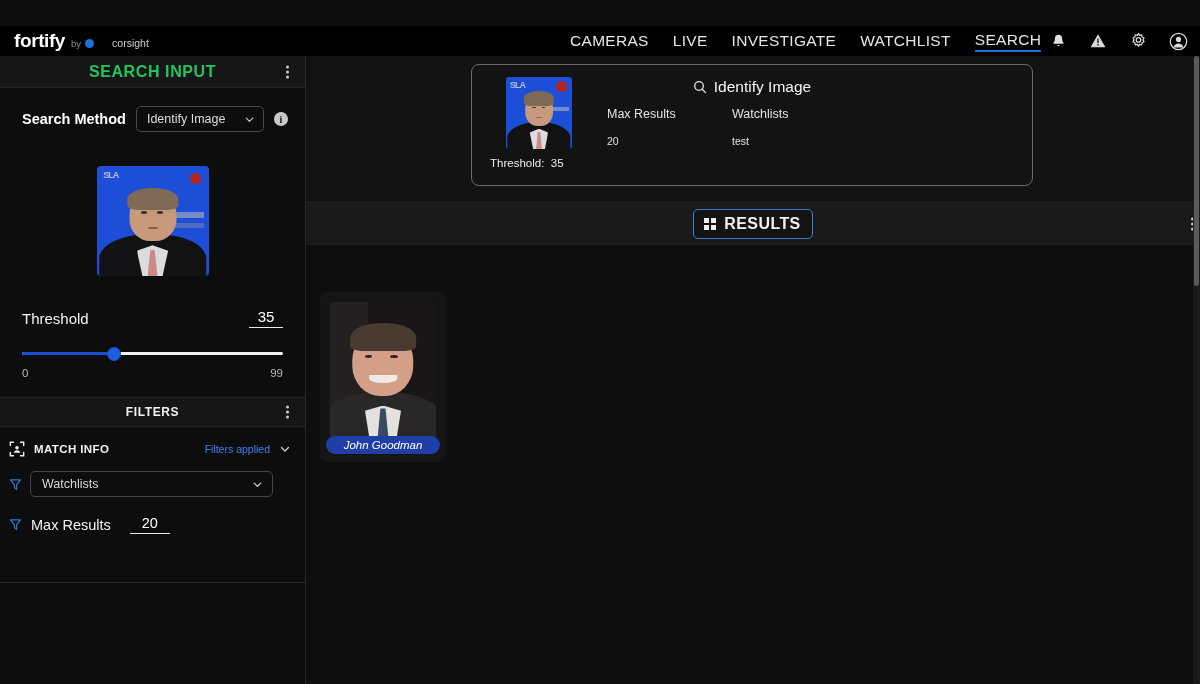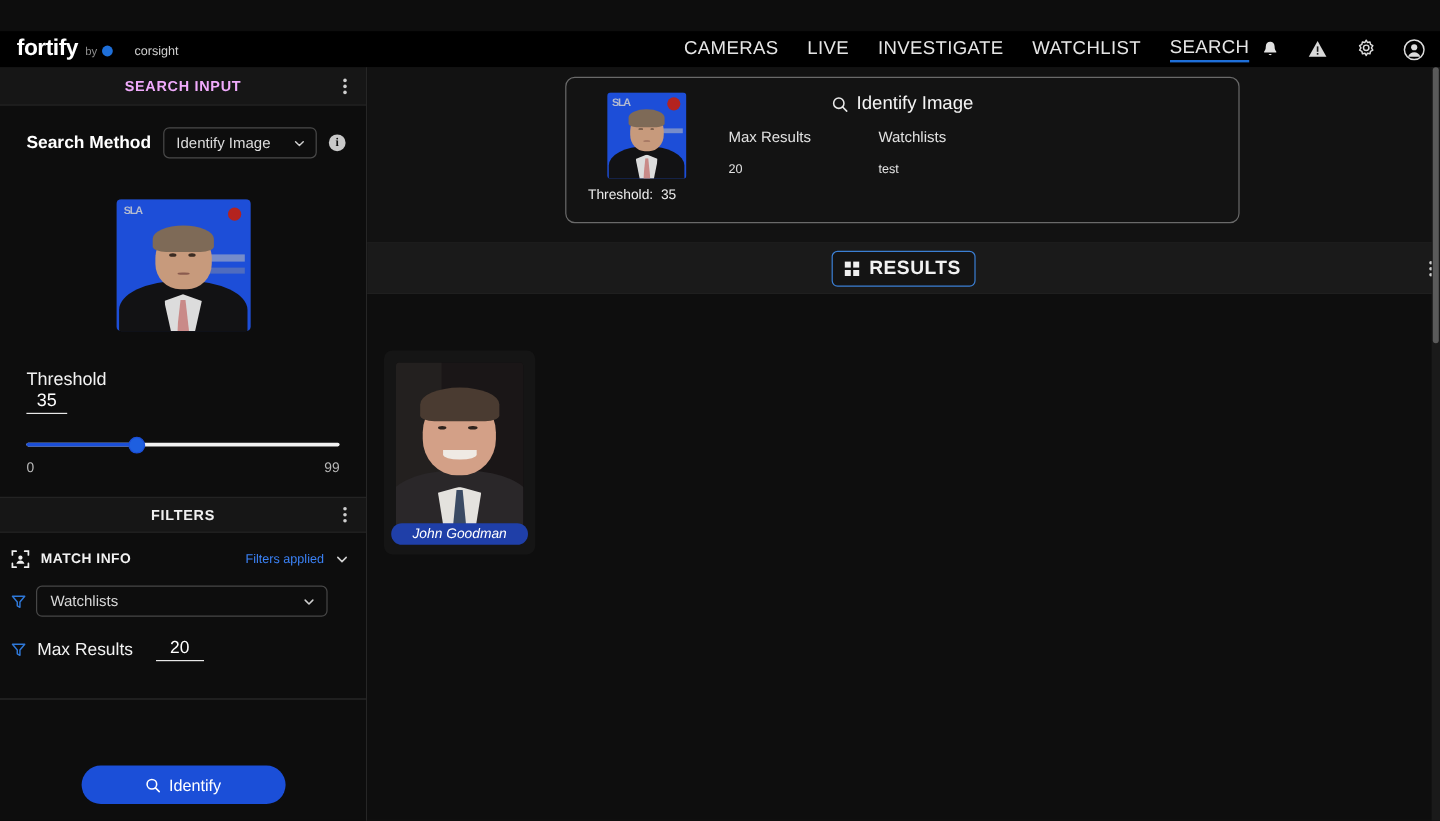--- a/index.html
+++ b/index.html
@@ -71,21 +71,21 @@
   .sidebar {
     position: absolute; left: 0; top: 56px; width: 306px; height: 628px;
     background: #0d0d0d; border-right: 1px solid #262626;
   }
   .panel-header {
     position: relative; height: 32px; background: #161616;
     display: flex; align-items: center; justify-content: center;
     border-bottom: 1px solid #232323;
   }
   .panel-header-title {
-    color: #f0abfc; font-size: 12px; font-weight: bold; letter-spacing: 0.6px;
+    color: #22c55e; font-size: 16px; font-weight: bold; letter-spacing: 0.6px;
   }
   .kebab {
     position: absolute; right: 16px; top: 50%; transform: translateY(-50%);
     display: flex; flex-direction: column; gap: 2px; cursor: pointer;
   }
   .kebab i { display: block; width: 3px; height: 3px; border-radius: 50%; background: #cfcfcf; }
 
   .method-row {
     display: flex; align-items: center; gap: 10px;
     padding: 18px 0 0 22px;
@@ -150,21 +150,21 @@
   }
   .photo-hair {
     position: absolute; left: 50%; top: 20%; transform: translateX(-50%);
     width: 46%; height: 20%; background: #7e6a57; border-radius: 50% 50% 22% 22%;
   }
   .photo-eye { position: absolute; width: 5%; height: 2.5%; background: #3a2b22; border-radius: 50%; top: 41%; }
   .photo-eye.l { left: 40%; } .photo-eye.r { left: 54%; }
   .photo-mouth { position: absolute; left: 46%; top: 55%; width: 9%; height: 2%; background: #8a5b4e; border-radius: 40%; }
 
   .threshold-block { padding: 32px 22px 0 22px; }
-  .threshold-row { display: flex; align-items: flex-start; justify-content: space-between; flex-direction: column; }
+  .threshold-row { display: flex; align-items: center; justify-content: space-between; }
   .threshold-label { color: #f2f2f2; font-size: 15px; }
   .threshold-value {
     color: #fff; font-size: 15px; text-align: center;
     min-width: 34px; border-bottom: 1px solid #e8e8e8; padding-bottom: 2px;
     cursor: text;
   }
   .slider { position: relative; margin-top: 19px; height: 14px; }
   .slider-track {
     position: absolute; left: 0; right: 0; top: 5px; height: 3px;
     background: #f2f2f2; border-radius: 2px;
@@ -470,29 +470,20 @@
     <div class="maxres-row">
       <svg class="filter-icon" viewBox="0 0 14 14">
           <path d="M1.5 2h11L8.2 7.2V12L5.8 10.6V7.2z" fill="none" stroke="#2f78d8" stroke-width="1.3" stroke-linejoin="round"></path>
         </svg>
       <div class="maxres-label">Max Results</div>
       <div class="maxres-value">20</div>
     </div>
 
     <div class="sidebar-divider"></div>
 
-    <div class="identify-wrap">
-      <button class="identify-btn">
-        <svg width="13" height="13" viewBox="0 0 14 14">
-            <circle cx="6" cy="6" r="4.3" fill="none" stroke="#fff" stroke-width="1.4"></circle>
-            <path d="M9.2 9.2 12.6 12.6" stroke="#fff" stroke-width="1.4" stroke-linecap="round"></path>
-          </svg>
-        <span>Identify</span>
-      </button>
-    </div>
   </div>
 
   <div class="main">
 
     <div class="summary-zone">
       <div class="summary-card">
 
         <div class="card-thumb">
           <div class="photo-bg">
             <div class="photo-logo">SLA</div>

